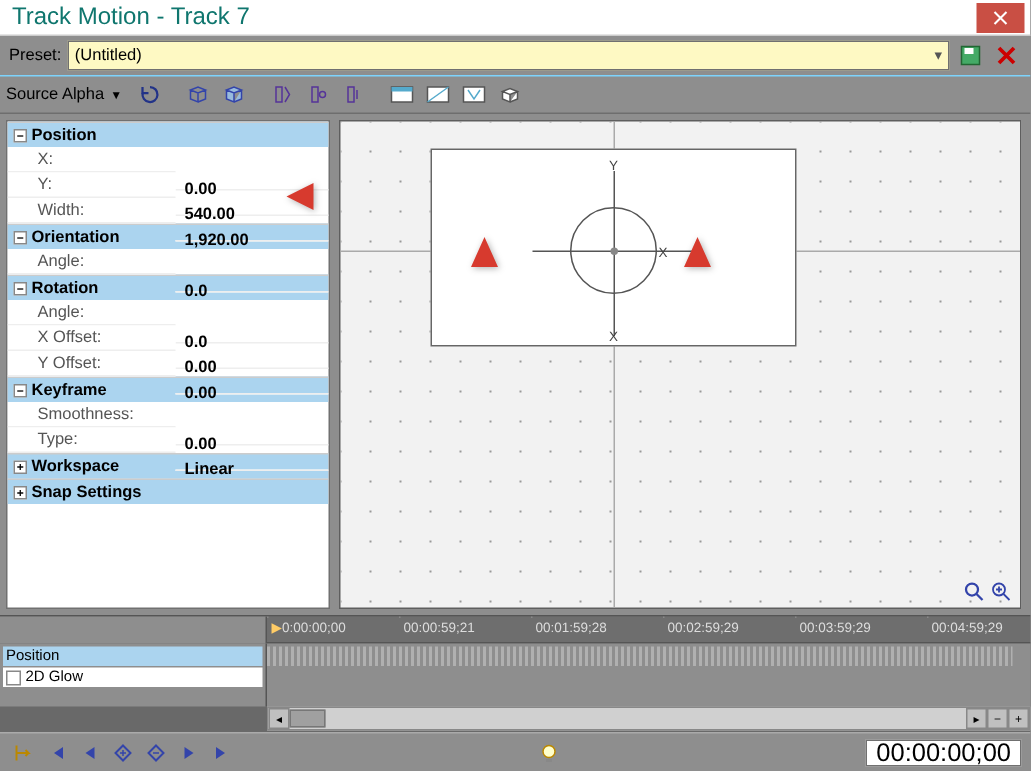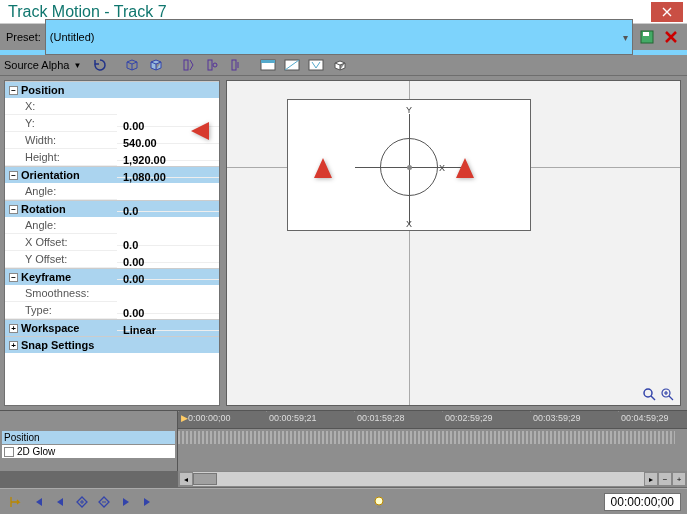--- a/index.html
+++ b/index.html
@@ -4,25 +4,25 @@
 <style>
   * { box-sizing: border-box; margin: 0; padding: 0; font-family: "Segoe UI", Tahoma, sans-serif; }
   body { width: 687px; height: 514px; background: #8e8e8e; font-size: 11px; overflow: hidden; }
   
   .titlebar { height: 24px; background: #fff; display: flex; align-items: center; padding: 0 4px; border-bottom: 1px solid #ccc; }
   .titlebar .title { flex: 1; font-size: 16px; color: #0f766e; padding-left: 4px; }
   .close-btn { width: 32px; height: 20px; background: #c94f44; color: #fff; display: flex; align-items: center; justify-content: center; font-size: 11px; cursor: pointer; }
   
   .preset-row { height: 26px; background: #8e8e8e; display: flex; align-items: center; padding: 2px 6px; gap: 4px; }
   .preset-label { font-size: 11px; color: #000; }
-  .preset-select { flex: 1; height: 36px; background: #7dd3fc; border: 1px solid #707070; padding: 0 4px; font-size: 11px; display: flex; align-items: center; justify-content: space-between; }
+  .preset-select { flex: 1; height: 20px; background: #fef9c3; border: 1px solid #707070; padding: 0 4px; font-size: 11px; display: flex; align-items: center; justify-content: space-between; }
   .preset-select .chev { color: #555; font-size: 10px; }
   .icon-btn { width: 20px; height: 20px; display: flex; align-items: center; justify-content: center; cursor: pointer; }
   
-  .toolbar { height: 26px; background: #8e8e8e; display: flex; align-items: center; padding: 0 4px; gap: 2px; border-top: 5px solid #7dd3fc; border-bottom: 1px solid #6e6e6e; }
+  .toolbar { height: 26px; background: #8e8e8e; display: flex; align-items: center; padding: 0 4px; gap: 2px; border-top: 1px solid #7dd3fc; border-bottom: 1px solid #6e6e6e; }
   .tb-btn { width: 22px; height: 22px; display: flex; align-items: center; justify-content: center; cursor: pointer; border: 1px solid transparent; }
   .tb-sep { width: 6px; }
   .src-alpha { display: flex; align-items: center; gap: 2px; padding-right: 4px; font-size: 11px; }
   .dd-arrow { font-size: 8px; padding: 0 2px; }
   
   .main-area { display: flex; height: 334px; }
   
   .prop-panel { width: 224px; background: #8e8e8e; padding: 4px; overflow: hidden; }
   .prop-panel-inner { background: #fff; border: 1px solid #707070; height: 100%; overflow: hidden; }
   .section-header { background: #abd4ef; color: #000; font-weight: bold; font-size: 11px; padding: 2px 4px; border-top: 1px solid #ccc; display: flex; align-items: center; gap: 3px; }
@@ -60,21 +60,21 @@
   .lanes-tracks { flex: 1; background: #8e8e8e; position: relative; }
   .track-strip { position: absolute; left: 0; top: 2px; right: 12px; height: 13px; background: repeating-linear-gradient(90deg,#b0b0b0 0 2px,#8e8e8e 2px 4px); }
   .tl-scroll-row { display: flex; height: 16px; }
   .tl-scroll-left { width: 178px; }
   .tl-hscroll { flex: 1; background: #d0d0d0; border: 1px solid #888; display: flex; align-items: center; position: relative; }
   .hscroll-thumb { position: absolute; left: 14px; width: 24px; top: 1px; bottom: 1px; background: #a0a0a0; border: 1px solid #777; }
   .hscroll-btn { width: 14px; height: 100%; background: #c0c0c0; display: flex; align-items: center; justify-content: center; font-size: 8px; border: 1px solid #888; }
   
   .playback-row { height: 26px; background: #8e8e8e; display: flex; align-items: center; padding: 0 6px; gap: 2px; border-top: 1px solid #aaa; }
   .pb-btn { width: 20px; height: 20px; display: flex; align-items: center; justify-content: center; cursor: pointer; }
-  .time-readout { margin-left: auto; background: #fff; border: 1px solid #707070; padding: 1px 6px; font-size: 12px; height: 18px; display: flex; align-items: center; }
+  .time-readout { margin-left: auto; background: #fff; border: 1px solid #707070; padding: 1px 6px; font-size: 17px; height: 18px; display: flex; align-items: center; }
   .key-toggle { width: 18px; height: 18px; display: flex; align-items: center; justify-content: center; margin-right: 4px; margin-left: auto; }
   
   svg { display: block; }
 </style>
 </head>
 <body>
 
 <div class="titlebar">
   <span class="title">Track Motion - Track 7</span>
   <div class="close-btn">
@@ -181,24 +181,20 @@
           <div class="prop-label">X:</div>
           <div class="prop-val">0.00</div>
         </div>
       <div class="prop-row">
           <div class="prop-label">Y:</div>
           <div class="prop-val">540.00</div>
         </div>
       <div class="prop-row">
           <div class="prop-label">Width:</div>
           <div class="prop-val">1,920.00</div>
-        </div>
-      <div class="prop-row">
-          <div class="prop-label">Height:</div>
-          <div class="prop-val">1,080.00</div>
         </div>
 
       <div class="section-header">
           <span class="exp-icon">−</span>
           <span>Orientation</span>
         </div>
       <div class="prop-row">
           <div class="prop-label">Angle:</div>
           <div class="prop-val">0.0</div>
         </div>

